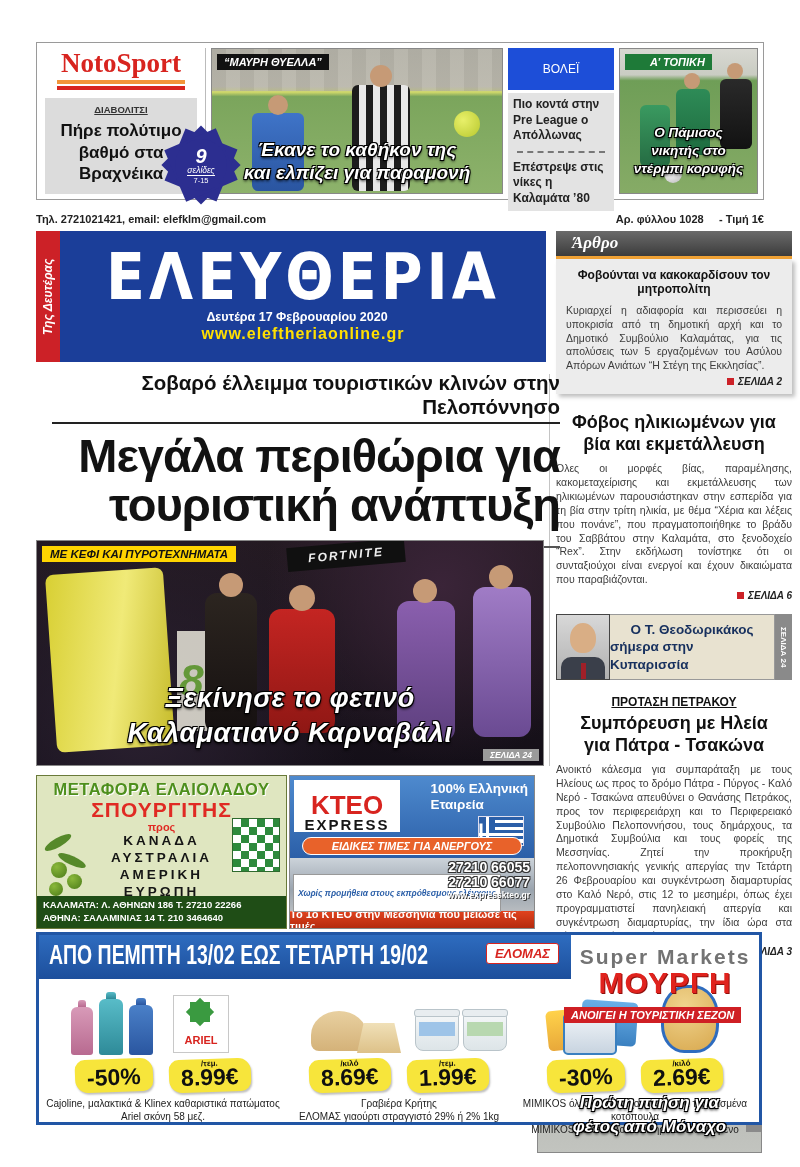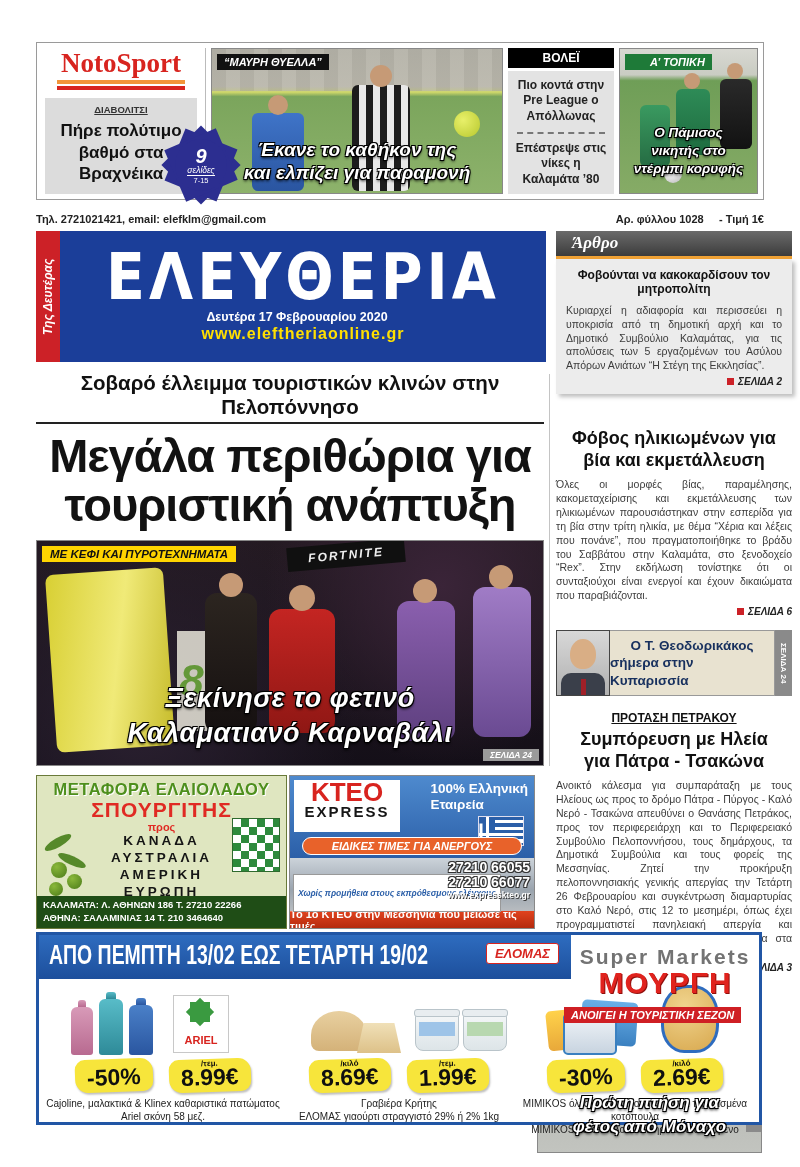--- a/index.html
+++ b/index.html
@@ -41,23 +41,23 @@
   .plabel.green{background:#1e7a38;padding-left:25px;}
   .plabel.red{background:#cf1f24;margin-left:21px;}
   .pcap{position:absolute;left:0;right:0;text-align:center;color:#fff;font-weight:900;z-index:4;
         text-shadow:-1px -1px 0 #000,1px -1px 0 #000,-1px 1px 0 #000,1px 1px 0 #000,0 2px 3px #000;}
   .soccer .pcap{bottom:8px;font-size:19px;line-height:1.25;}
   .player{position:absolute;border-radius:6px;}
   .head{position:absolute;border-radius:50%;background:#c69a76;}
   .ball{position:absolute;border-radius:50%;background:radial-gradient(circle at 35% 35%,#e8f06a,#b8c82e);}
 
   .volley{width:106px;display:flex;flex-direction:column;}
-  .vol-head{background:#000000;color:#fff;font-weight:700;font-size:12px;text-align:center;padding:3px 0;}
+  .vol-head{background:#1d4ed8;color:#fff;font-weight:400;font-size:12px;text-align:center;padding:14px 0;}
   .vol-body{background:#e3e3e3;flex:1;margin-top:3px;display:flex;flex-direction:column;
-            justify-content:center;text-align:center;font-size:12px;font-weight:700;color:#222;
+            justify-content:center;font-size:12px;font-weight:700;color:#222;
             padding:4px 5px;line-height:1.3;}
   .vol-sep{border-top:2px dashed #777;margin:7px 4px;}
 
   .topiki{flex:1;background:linear-gradient(to bottom,#d8d8d2 0%,#c9ccc2 18%,#6f9e57 22%,#86ab66 100%);}
   .topiki .pcap{top:52%;font-size:13.5px;line-height:1.35;}
 
   
   .contactrow{left:36px;top:213px;width:728px;display:flex;justify-content:space-between;
               font-size:11px;font-weight:700;color:#222;}
   .mast{left:36px;top:231px;width:510px;height:131px;background:#1b3e99;position:absolute;
@@ -88,21 +88,21 @@
   .theo-tie{position:absolute;left:24px;bottom:0;width:5px;height:16px;background:#a02028;}
   .theo-text{flex:1;background:#e8e2d0;border:1px solid #999;border-left:none;display:flex;
              flex-direction:column;align-items:center;justify-content:center;
              font-size:13.5px;font-weight:800;color:#17305e;line-height:1.3;}
   .theo-strip{width:17px;background:#8a8a8a;color:#fff;font-size:8px;font-weight:700;
               display:flex;align-items:center;justify-content:center;writing-mode:vertical-rl;}
   .petr-tag{font-size:12px;font-weight:800;text-decoration:underline;text-align:center;margin-top:15px;color:#111;}
   .coldiv{left:549px;top:374px;width:1px;height:392px;background:#c4c4c4;position:absolute;}
 
   
-  .lead{left:36px;top:371px;width:508px;position:absolute;text-align:center;}
+  .lead{left:52px;top:371px;width:508px;position:absolute;text-align:right;}
   .kicker{display:inline-block;font-size:20.5px;font-weight:800;color:#111;
           border-bottom:2px solid #222;padding-bottom:3px;}
   .headline{font-size:47px;font-weight:900;line-height:1.04;letter-spacing:-1px;color:#121212;margin-top:8px;}
   .pagerow{display:flex;align-items:center;gap:8px;margin-top:12px;}
   .rule{flex:1;height:2px;background:#555;}
   .rule.short{flex:0 0 46px;}
   .pagerow span{font-size:9px;font-weight:800;color:#333;}
 
   
   .carnival{left:36px;top:540px;width:508px;height:226px;background:
@@ -144,21 +144,21 @@
   .leaf{position:absolute;width:30px;height:9px;border-radius:50%;background:#56892a;transform:rotate(-30deg);}
   .tin{position:absolute;right:6px;top:42px;width:46px;height:52px;border:1px solid #2e6a2e;
        background-image:linear-gradient(45deg,#2e8a3c 25%,transparent 25%,transparent 75%,#2e8a3c 75%),
                         linear-gradient(45deg,#2e8a3c 25%,#fff 25%,#fff 75%,#2e8a3c 75%);
        background-size:16px 16px;background-position:0 0,8px 8px;}
 
   .kteo{left:289px;top:775px;width:244px;height:152px;border:1px solid #888;display:flex;
         flex-direction:column;overflow:hidden;}
   .kteo-top{position:relative;height:82px;background:linear-gradient(#4e8ace,#2b5fa8);}
   .kteo-logo{position:absolute;left:4px;top:4px;width:106px;height:52px;background:#fff;
-             display:flex;flex-direction:column;align-items:center;justify-content:flex-start;line-height:.95;}
+             display:flex;flex-direction:column;align-items:center;justify-content:flex-end;line-height:.95;}
   .kteo-n1{color:#d8241f;font-weight:900;font-size:26px;}
   .kteo-n2{color:#161616;font-weight:900;font-size:15px;letter-spacing:2px;}
   .kteo-tag{position:absolute;right:6px;top:5px;color:#fff;font-weight:900;font-size:13.5px;
             text-align:left;line-height:1.15;}
   .flag{position:absolute;right:10px;top:40px;width:44px;height:28px;background:
         repeating-linear-gradient(#2b5fa8 0 3.2px,#fff 3.2px 6.4px);border:1px solid #dde;}
   .flag:before{content:"";position:absolute;left:0;top:0;width:16px;height:16px;background:#2b5fa8;}
   .flag:after{content:"";position:absolute;left:6.5px;top:0;width:3px;height:16px;background:#fff;
               box-shadow:-6.5px 6.5px 0 -0px #fff,0 6.5px 0 0 #fff;}
   .kteo-offer{position:absolute;left:12px;right:12px;bottom:3px;background:#e8622a;border:1px solid #fff;
@@ -307,21 +307,21 @@
   <div class="rcol">
     <div>
       <div class="arth-bar">Άρθρο</div>
       <div class="arth-box">
         <div class="r-head">Φοβούνται να κακοκαρδίσουν τον μητροπολίτη</div>
         <div class="r-body">Κυριαρχεί η αδιαφορία και περισσεύει η υποκρισία από τη δημοτική αρχή και το Δημοτικό Συμβούλιο Καλαμάτας, για τις απολύσεις των 5 εργαζομένων του Ασύλου Απόρων Ανιάτων “Η Στέγη της Εκκλησίας”.</div>
         <div class="pageref"><span class="sq"></span><span>ΣΕΛΙΔΑ 2</span></div>
       </div>
     </div>
 
-    <div style="margin-top:34px;">
+    <div style="margin-top:18px;">
       <div class="r-head big">
         <div>Φόβος ηλικιωμένων για</div>
         <div>βία και εκμετάλλευση</div>
       </div>
       <div class="r-body">Όλες οι μορφές βίας, παραμέλησης, κακομεταχείρισης και εκμετάλλευσης των ηλικιωμένων παρουσιάστηκαν στην εσπερίδα για τη βία στην τρίτη ηλικία, με θέμα “Χέρια και λέξεις που πονάνε”, που πραγματοποιήθηκε το βράδυ του Σαββάτου στην Καλαμάτα, στο ξενοδοχείο “Rex”. Στην εκδήλωση τονίστηκε ότι οι συνταξιούχοι είναι ενεργοί και έχουν δικαιώματα που παραβιάζονται.</div>
       <div class="pageref"><span class="sq"></span><span>ΣΕΛΙΔΑ 6</span></div>
     </div>
 
     <div class="theo">
       <div class="theo-photo">

